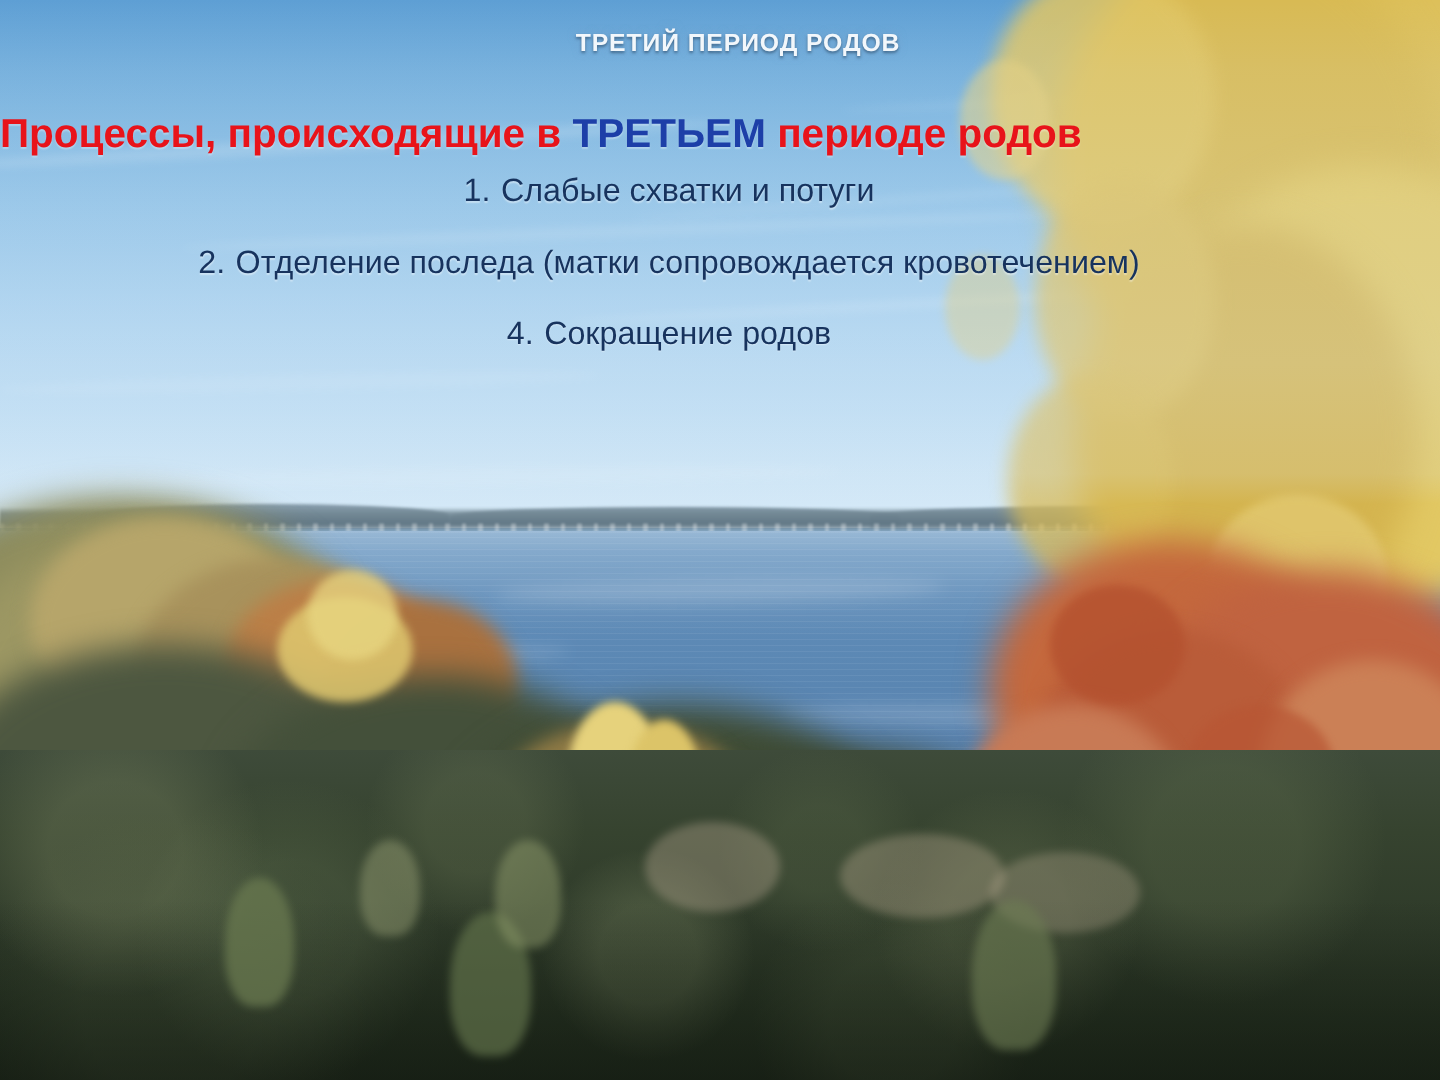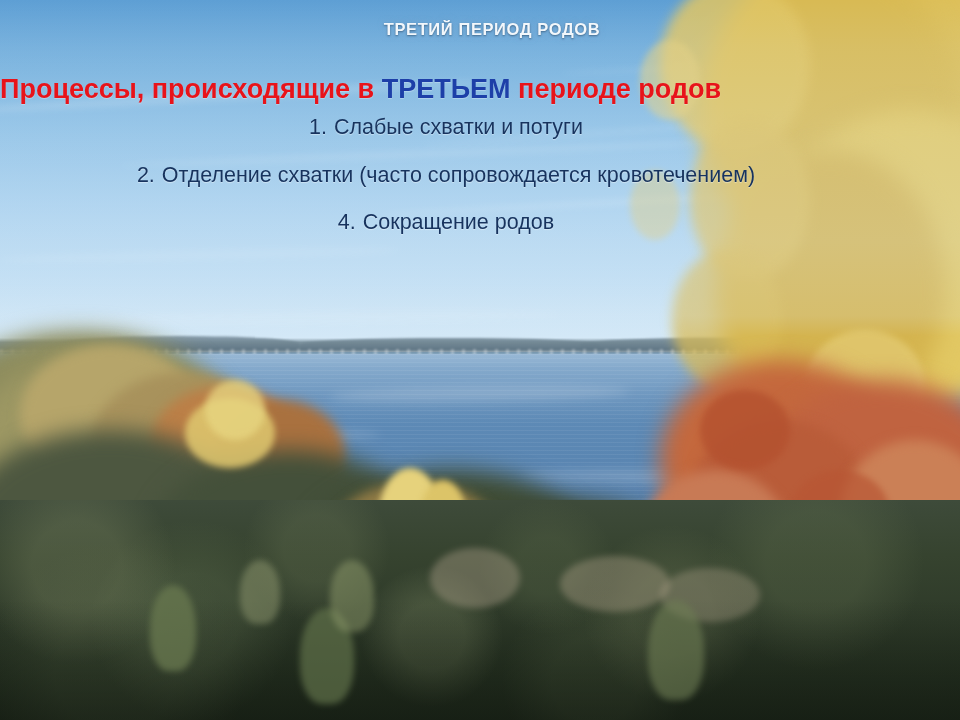--- a/index.html
+++ b/index.html
@@ -339,21 +339,21 @@
 
     <div class="slide-title">
       <span>Процессы, происходящие в </span><span class="accent">ТРЕТЬЕМ</span><span> периоде родов</span>
     </div>
 
     <ul class="proc-list">
       <li class="proc-item">
         <span class="num">1.</span><span>Слабые схватки и потуги</span>
       </li>
       <li class="proc-item">
-        <span class="num">2.</span><span>Отделение схватки (часто сопровождается кровотечением)</span>
+        <span class="num">2.</span><span>Отделение последа (матки сопровождается кровотечением)</span>
       </li>
       <li class="proc-item">
         <span class="num">4.</span><span>Сокращение родов</span>
       </li>
     </ul>
 
   </div>
 </div>
 
 </body></html>

